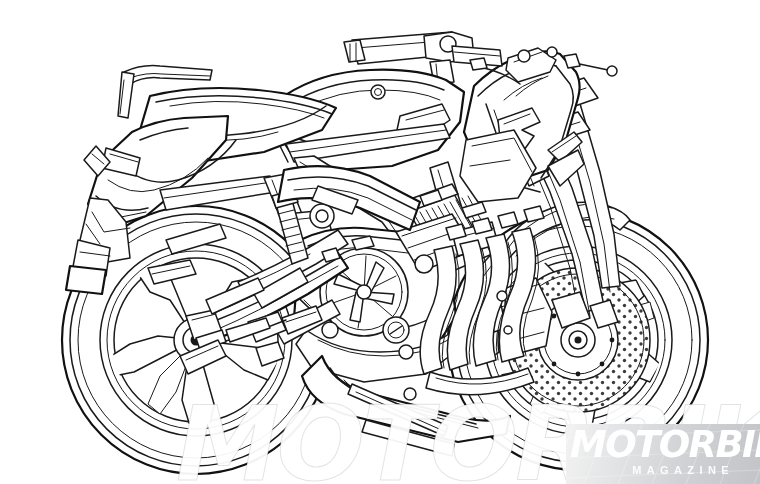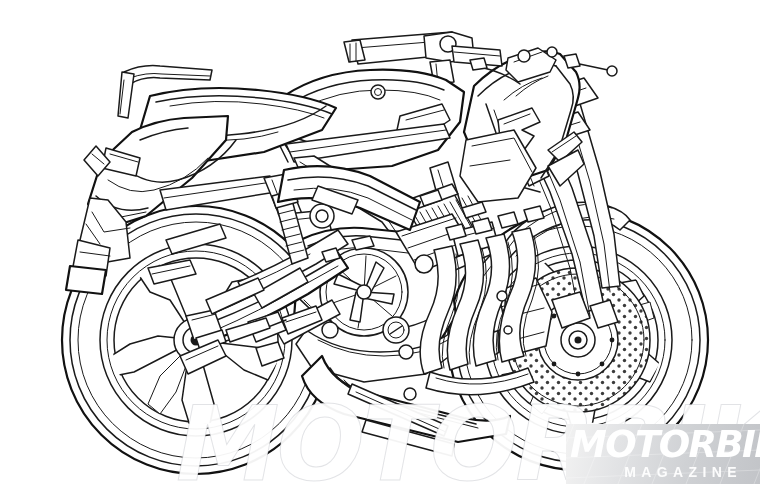--- a/index.html
+++ b/index.html
@@ -29,23 +29,23 @@
   }
   #logo-plate .plate-lines{position:absolute;inset:0;opacity:.5;}
   #logo-wordmark{
     position:absolute;left:4px;top:2px;
     font-family:"DejaVu Sans",sans-serif;
     font-weight:700;font-style:italic;
     font-size:37px;line-height:37px;letter-spacing:-1.6px;
     color:#ffffff;white-space:nowrap;
   }
   #logo-sub{
-    position:absolute;right:18px;top:40px;
+    position:absolute;right:26px;top:40px;
     font-family:"Liberation Sans",sans-serif;
-    font-weight:700;font-size:14px;letter-spacing:5.4px;
+    font-weight:700;font-size:11px;letter-spacing:5.4px;
     color:#ffffff;white-space:nowrap;opacity:.95;
   }
 </style>
 </head>
 <body>
 
 <div id="stage">
 
   <svg id="artwork" viewBox="0 0 760 484">
     <defs>

